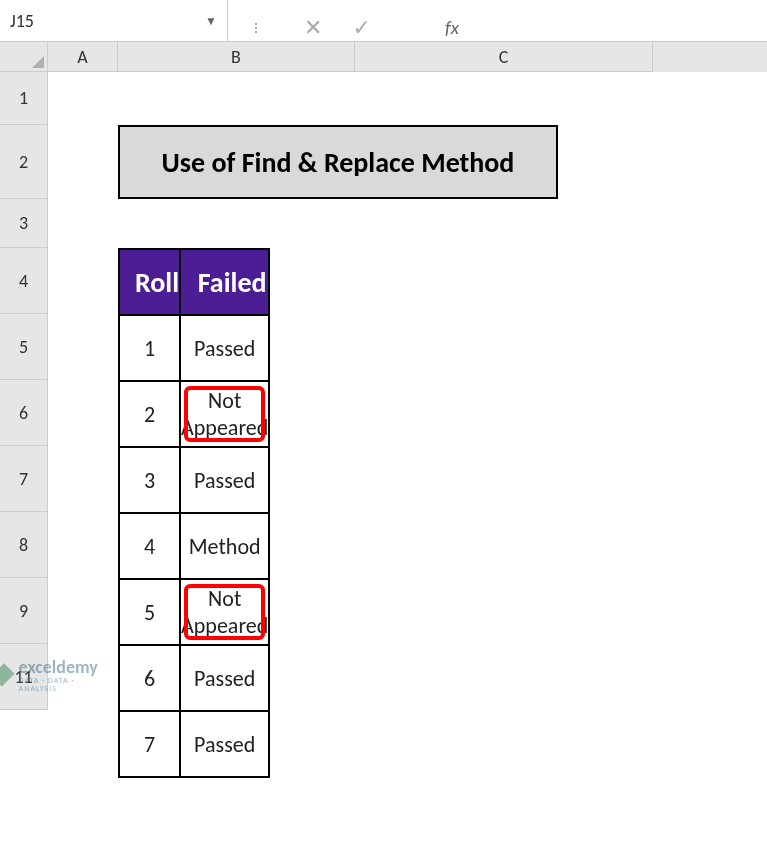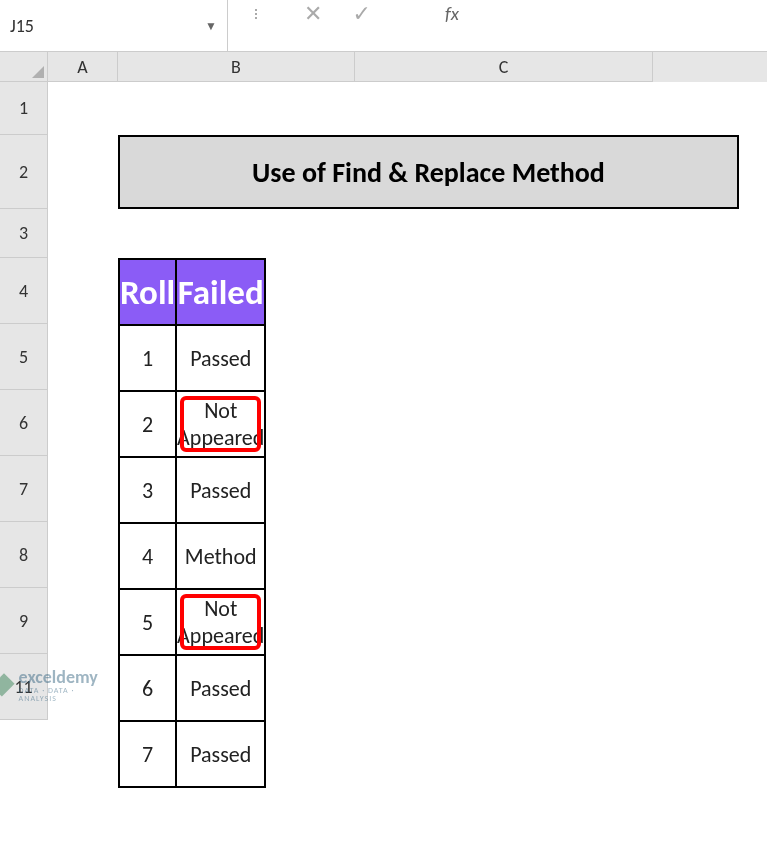--- a/index.html
+++ b/index.html
@@ -10,22 +10,22 @@
     body {
       font-family: Calibri, Arial, sans-serif;
       background: #fff;
       width: 767px;
       height: 841px;
       position: relative;
       overflow: hidden;
     }
     .formula-bar {
       display: flex;
-      align-items: flex-start;
-      height: 52px;
+      align-items: flex-end;
+      height: 42px;
       border-bottom: 1px solid #ccc;
       background: #fff;
     }
     .name-box {
       width: 228px;
       height: 100%;
       display: flex;
       align-items: center;
       padding: 0 10px;
       border-right: 1px solid #ccc;
@@ -131,21 +131,21 @@
     }
     .row-1 { height: 53px; }
     .row-2 { height: 74px; }
     .row-3 { height: 49px; }
     .row-4 { height: 66px; }
     .row-5, .row-6, .row-7, .row-8, .row-9, .row-10, .row-11 { height: 66px; }
     .title-box {
       position: absolute;
       left: 70px;
       top: 53px;
-      width: 621px;
+      width: 440px;
       height: 74px;
       background: #d9d9d9;
       border: 2px solid #000;
       display: flex;
       align-items: center;
       justify-content: center;
       font-size: 28px;
       font-weight: bold;
       color: #000;
     }
@@ -154,25 +154,26 @@
       left: 70px;
       top: 176px;
       border-collapse: collapse;
     }
     .data-table th, .data-table td {
       border: 2px solid #000;
       text-align: center;
       vertical-align: middle;
     }
     .data-table th {
-      background: #8b5cf6;
+      background: #4c1d95;
       color: #fff;
-      font-size: 35px;
+      font-size: 28px;
       font-weight: bold;
       height: 66px;
+      padding-left: 15px;
     }
     .data-table td {
       font-size: 22px;
       color: #222;
       height: 66px;
       background: #fff;
       position: relative;
     }
     .th-roll { width: 237px; }
     .th-status { width: 298px; }

